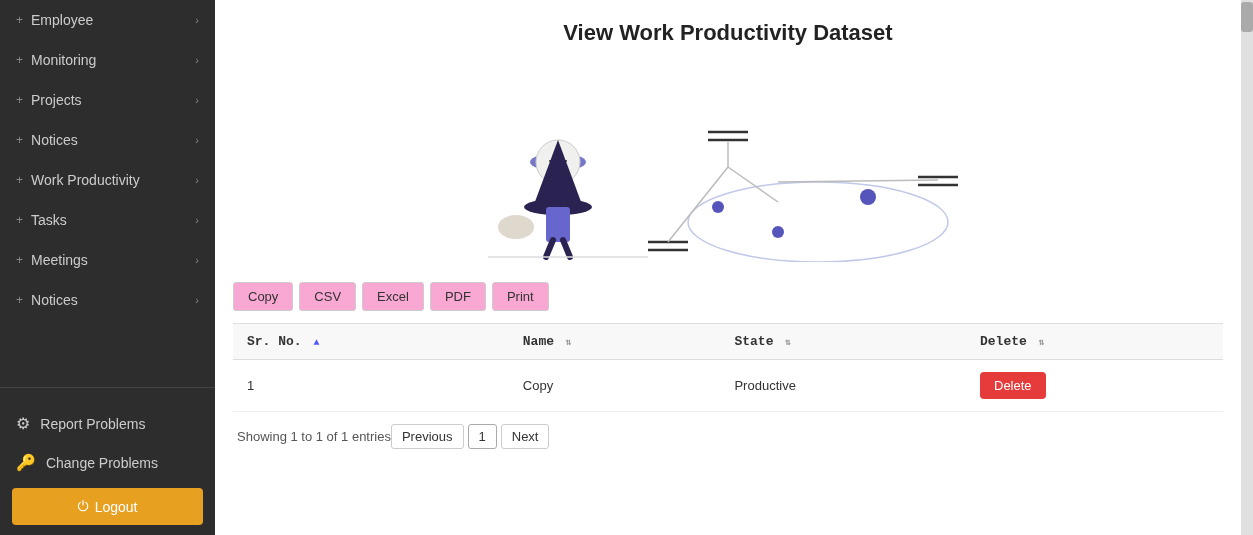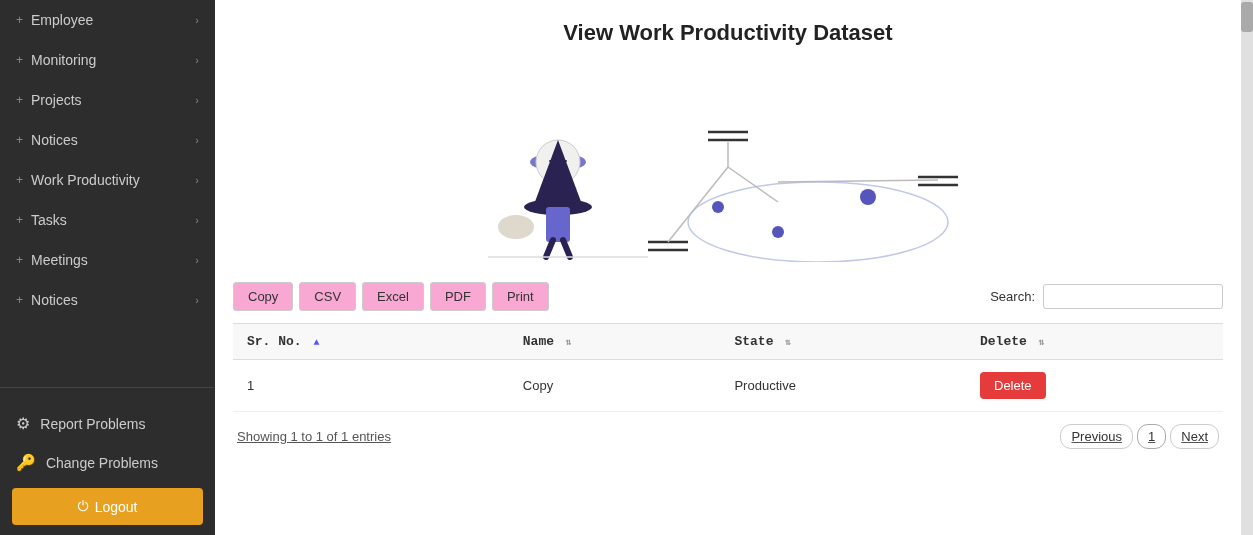--- a/index.html
+++ b/index.html
@@ -177,36 +177,35 @@
       border: none;
       border-radius: 4px;
       cursor: pointer;
       font-size: 13px;
     }
 
     
     .pagination-area {
       display: flex;
       align-items: center;
-      justify-content: space-between;
+      justify-content: flex-start;
       padding: 12px 4px 4px;
       font-size: 13px;
       color: #555;
-      text-decoration: underline;
     }
     .pagination-controls {
       display: flex;
       align-items: center;
       gap: 4px;
     }
     .page-btn {
       padding: 4px 10px;
       border: 1px solid #ccc;
       background: white;
-      border-radius: 11px;
+      border-radius: 3px;
       cursor: pointer;
       font-size: 13px;
       color: #333;
     }
     .page-btn.active {
       background: white;
       border-color: #aaa;
     }
 
     
@@ -341,24 +340,20 @@
         <line x1="60" y1="195" x2="220" y2="195" stroke="#ddd" stroke-width="1.5"></line>
       </svg>
     </div>
 
     <div class="toolbar">
       <button class="toolbar-btn">Copy</button>
       <button class="toolbar-btn">CSV</button>
       <button class="toolbar-btn">Excel</button>
       <button class="toolbar-btn">PDF</button>
       <button class="toolbar-btn">Print</button>
-      <div class="search-area">
-        <label>Search:</label>
-        <input class="search-input" type="text" placeholder="" style="">
-      </div>
     </div>
 
     <table class="data-table">
       <thead>
         <tr>
           <th>
             <span>Sr. No.</span>
             <span class="sort-icon active">▲</span>
           </th>
           <th>

